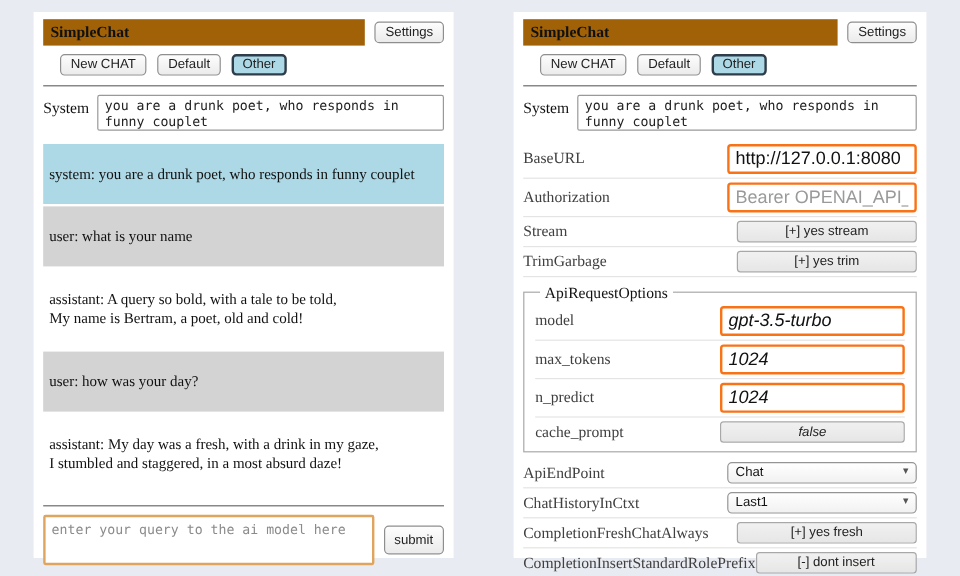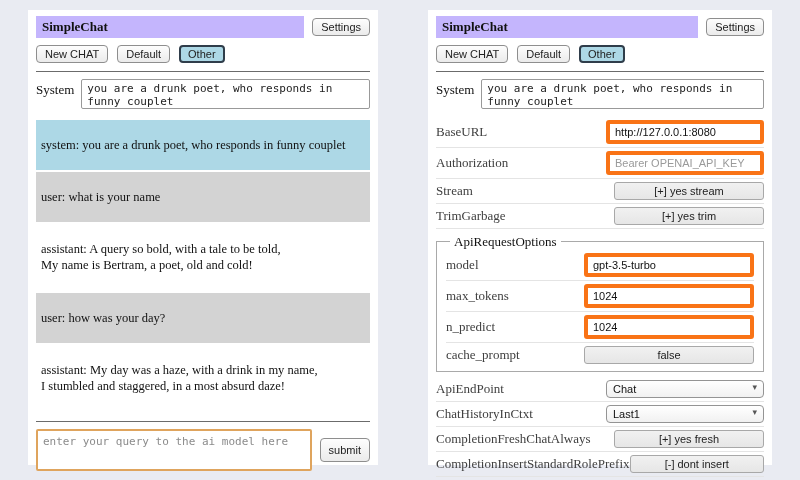--- a/index.html
+++ b/index.html
@@ -15,33 +15,33 @@
     background:#ffffff;
     padding:6px 8px 9px 8px;
     display:flex; flex-direction:column;
   }
   .panel-left  { left:28px;  width:350px; }
   .panel-right { left:428px; width:344px; }
 
   
   .titlebar-row { display:flex; align-items:center; gap:8px; flex:0 0 auto; }
   .titlebar {
-    flex:1; background:#c4b5fd; color:#111;
+    flex:1; background:#a16207; color:#111;
     font-weight:bold; font-size:13px; line-height:1.2;
     padding:3px 6px;
   }
   .btn {
     font-family:"Liberation Sans", sans-serif;
     font-size:11px; color:#222;
     background:linear-gradient(#fdfdfd,#ebebeb);
     border:1px solid #8e8e8e; border-radius:4px;
     padding:2px 8px; cursor:pointer; white-space:nowrap;
   }
   
-  .toolbar-row { display:flex; gap:9px; margin-top:7px; flex:0 0 auto; }
+  .toolbar-row { display:flex; gap:9px; margin-top:7px; flex:0 0 auto;margin-left:14px; }
   .btn.session-active {
     background:#add8e6;
     border:2px solid #2f3d4a;
     padding:1px 7px;
   }
   hr.sep { border:none; border-top:1px solid #6b6b6b; margin:8px 0 7px; flex:0 0 auto; }
 
   
   .system-row { display:flex; gap:7px; align-items:flex-start; flex:0 0 auto; }
   .system-row .lbl { font-size:13px; padding-top:3px; color:#111;text-align:right; }
@@ -79,22 +79,22 @@
   .submit-btn { padding:5px 8px; }
 
   
   .settings-area { margin-top:8px; flex:0 0 auto; }
   .srow {
     display:flex; justify-content:space-between; align-items:center;
     padding:3px 0; border-bottom:1px solid #e4e4e4;
   }
   .srow .lbl { font-size:13px; color:#404040; }
   .ctl-input {
-    width:158px; border:4px solid #f97316; border-radius:3px;
-    font-family:"Liberation Sans", sans-serif; font-size:11px;
+    width:158px; border:2px solid #f97316; border-radius:3px;
+    font-family:"Liberation Sans", sans-serif; font-size:15px;
     padding:2px 5px; color:#111; background:#fff; outline:none;
   }
   .ctl-input::placeholder { color:#9a9a9a; }
   .ctl-btn {
     width:150px; text-align:center;
     font-family:"Liberation Sans", sans-serif; font-size:11px; color:#222;
     background:linear-gradient(#f1f1f1,#e6e6e6);
     border:1px solid #a8a8a8; border-radius:3px;
     padding:2px 5px; cursor:pointer;
   }
@@ -104,21 +104,21 @@
     background:linear-gradient(#ffffff,#f1f1f1);
     border:1px solid #949494; border-radius:4px;
     padding:2px 6px; cursor:pointer;
   }
   .chevron { font-size:9px; color:#555; line-height:1; }
   fieldset.aro {
     border:1px solid #a9a9a9; margin:5px 0 5px;
     padding:0 9px 4px 9px;
   }
   fieldset.aro legend { font-size:13px; color:#111; padding:0 4px; margin-left:4px; }
-  fieldset.aro .ctl-input, fieldset.aro .ctl-btn { width:170px; }
+  fieldset.aro .ctl-input, fieldset.aro .ctl-btn { width:154px;font-style:italic; }
   fieldset.aro .srow:last-child { border-bottom:none; }
 </style>
 </head>
 <body>
 
 <div class="panel panel-left">
   <div class="titlebar-row">
     <div class="titlebar">SimpleChat</div>
     <button class="btn">Settings</button>
   </div>
@@ -135,21 +135,21 @@
     <span class="lbl">System</span>
     <textarea class="system-ta" spellcheck="false" style="">you are a drunk poet, who responds in funny couplet</textarea>
   </div>
 
   <div class="chat-area">
     <div class="msg msg-system">system: you are a drunk poet, who responds in funny couplet</div>
     <div class="msg msg-user">user: what is your name</div>
     <div class="msg msg-assistant">assistant: A query so bold, with a tale to be told,
 My name is Bertram, a poet, old and cold!</div>
     <div class="msg msg-user">user: how was your day?</div>
-    <div class="msg msg-assistant">assistant: My day was a haze, with a drink in my name,
+    <div class="msg msg-assistant">assistant: My day was a fresh, with a drink in my gaze,
 I stumbled and staggered, in a most absurd daze!</div>
   </div>
 
   <div class="spacer"></div>
 
   <hr class="sep">
 
   <div class="query-row">
     <textarea class="query-ta" spellcheck="false" placeholder="enter your query to the ai model here" style=""></textarea>
     <button class="btn submit-btn">submit</button>

